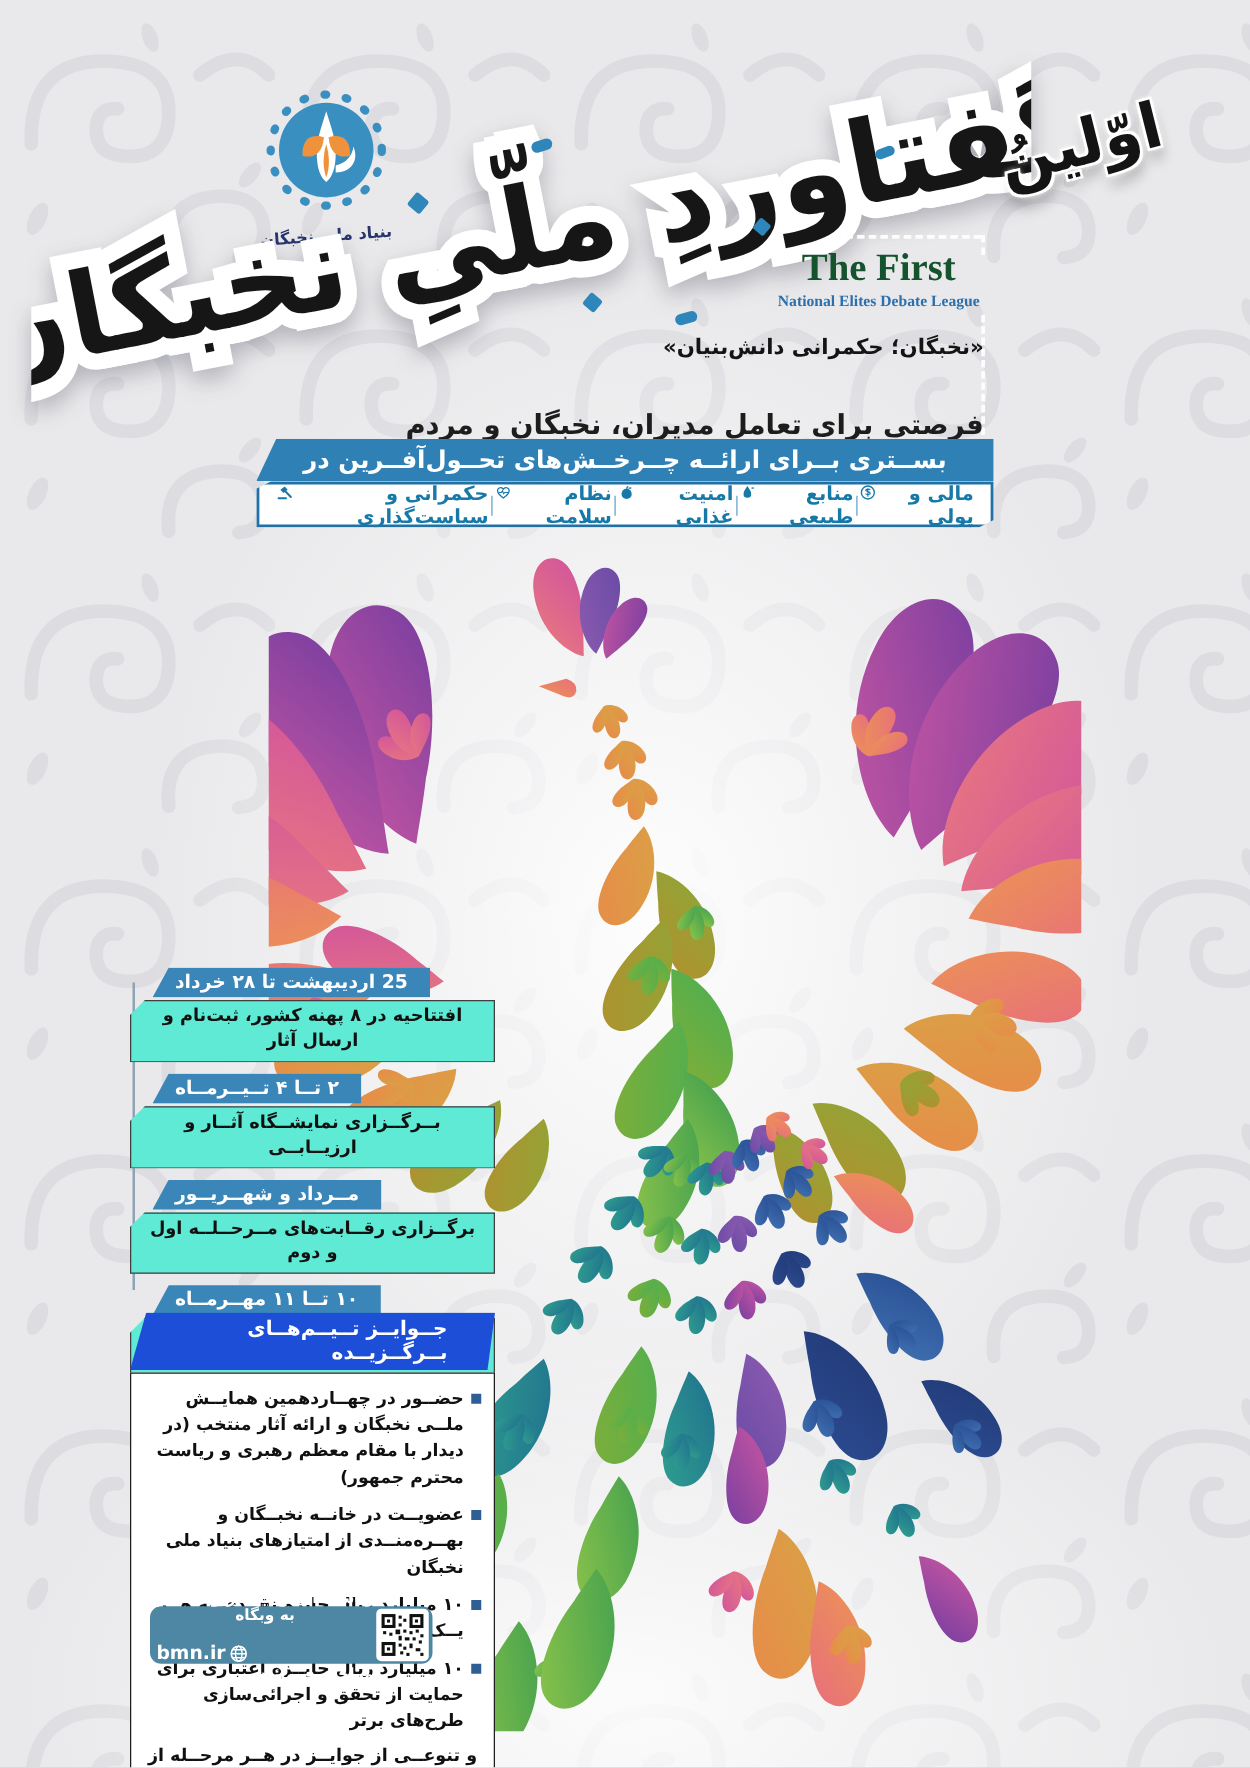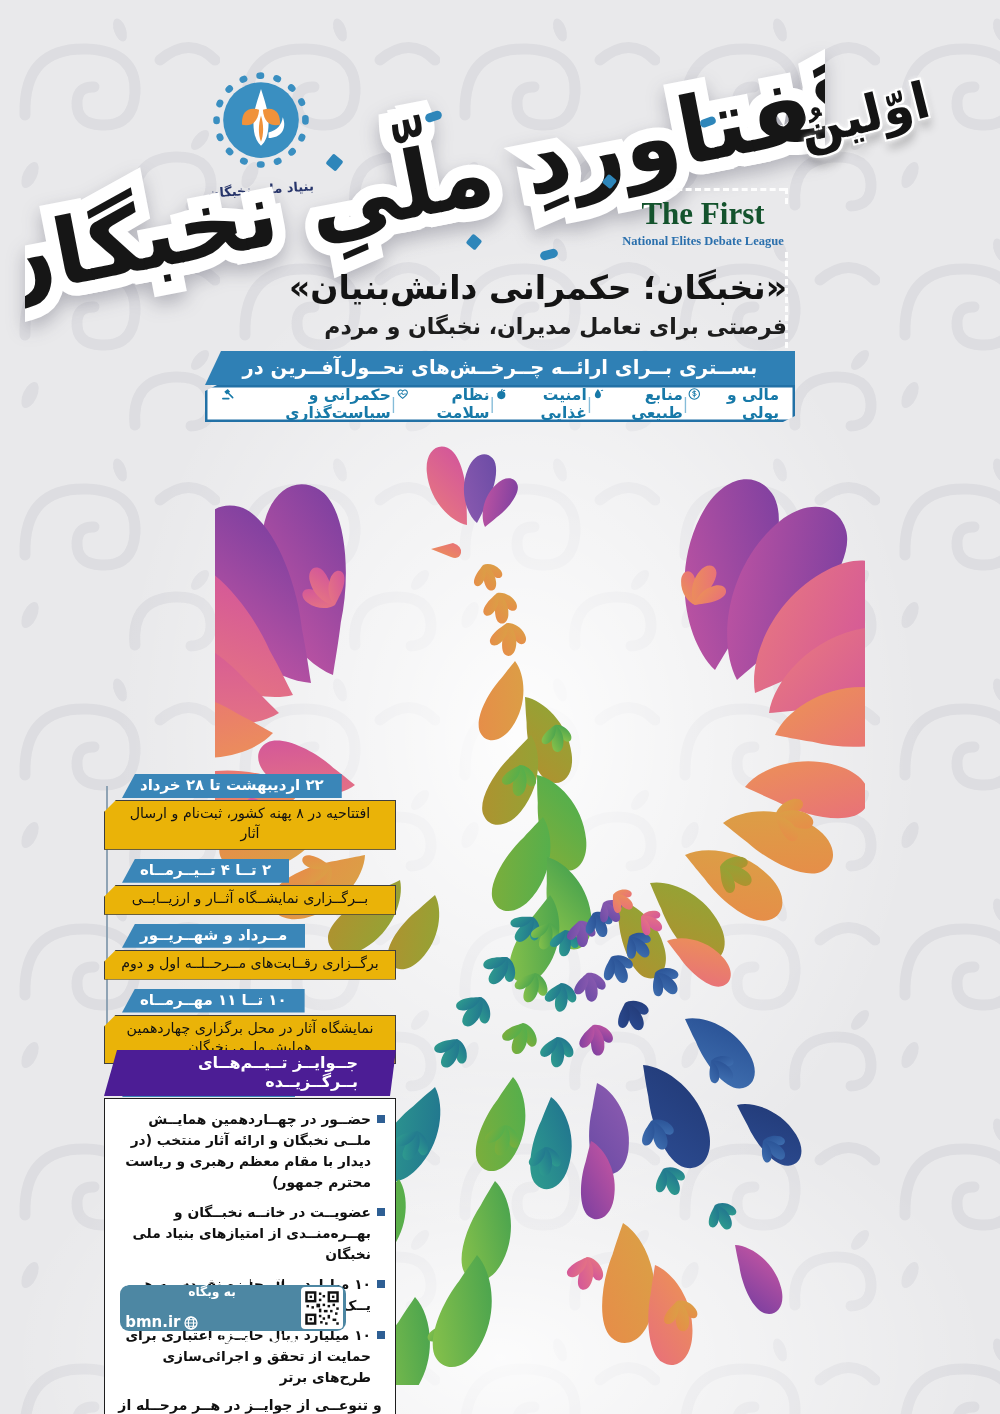--- a/index.html
+++ b/index.html
@@ -32,22 +32,22 @@
     transform:rotate(-14deg);
     text-shadow:0 0 6px #fff,0 0 6px #fff,2px 2px 0 #fff,-2px 2px 0 #fff,2px -2px 0 #fff,-2px -2px 0 #fff,0 10px 10px rgba(0,0,0,.25);}
 
   .dash-v{position:absolute;z-index:3;border-right:3px dashed #fdfdfd;width:0;}
   .dash-h{position:absolute;z-index:3;border-top:3px dashed #fdfdfd;height:0;}
 
   .first-block{right:212px;top:198px;width:170px;text-align:center;z-index:4;}
   .first-en{font-family:"Liberation Serif",serif;font-weight:bold;font-size:31px;color:#14532d;line-height:1.05;}
   .first-en-sub{font-family:"Liberation Serif",serif;font-weight:bold;font-size:12.5px;color:#2b70ad;margin-top:3px;}
 
-  .slogan{right:213px;top:268px;direction:rtl;font-size:33px;font-weight:800;color:#141414;z-index:4;letter-spacing:0;}
-  .subtitle{right:213px;top:314px;direction:rtl;font-size:22px;font-weight:700;color:#1d1d1d;z-index:4;}
+  .slogan{right:213px;top:268px;direction:rtl;font-size:17px;font-weight:800;color:#141414;z-index:4;letter-spacing:0;}
+  .subtitle{right:213px;top:328px;direction:rtl;font-size:22px;font-weight:700;color:#1d1d1d;z-index:4;}
 
   
   .fields-bar{left:205px;width:590px;top:351px;height:34px;background:#2f80b5;color:#fff;
     direction:rtl;text-align:center;font-weight:800;font-size:19.5px;line-height:34px;z-index:4;
     clip-path:polygon(16px 0,100% 0,100% 100%,0 100%);}
   .fields-box{left:205px;width:590px;top:385px;height:37px;background:#fff;z-index:4;
     box-shadow:inset 0 0 0 2.5px #2271a6;
     clip-path:polygon(0 6px,12px 0,100% 0,100% calc(100% - 6px),calc(100% - 12px) 100%,0 100%);
     display:flex;flex-direction:row-reverse;align-items:center;justify-content:space-between;padding:0 16px;box-sizing:border-box;}
   .field-item{display:flex;flex-direction:row-reverse;gap:4px;color:#1779a8;font-weight:800;font-size:15.5px;direction:rtl;}
@@ -57,27 +57,27 @@
   
   .phoenix{left:215px;top:425px;width:650px;height:960px;position:absolute;z-index:2;pointer-events:none;}
 
   
   .timeline{left:104px;top:774px;width:292px;z-index:5;}
   .timeline .rail{position:absolute;left:2px;top:12px;height:246px;width:0;border-left:2px solid #8fa3b4;}
   .tl-item{margin-bottom:9px;position:relative;}
   .tl-chip{display:table;margin-right:auto;margin-left:auto;direction:rtl;background:#3a86b8;color:#fff;
     font-size:15px;font-weight:800;letter-spacing:.5px;padding:2px 18px 4px;margin:0 0 0 18px;
     clip-path:polygon(13px 0,100% 0,100% 100%,0 100%);}
-  .tl-body{margin-top:2px;background:#eab308;border:1.3px solid #3f3f3f;direction:rtl;text-align:center;
-    font-size:14.2px;font-weight:400;color:#111;padding:3px 14px 5px;line-height:1.4;
+  .tl-body{margin-top:2px;background:#5eead4;border:1.3px solid #3f3f3f;direction:rtl;text-align:center;
+    font-size:14.2px;font-weight:700;color:#111;padding:3px 14px 5px;line-height:1.4;
     clip-path:polygon(0 12px,12px 0,100% 0,100% 100%,0 100%);}
 
   
   .prizes{left:104px;top:1050px;width:292px;z-index:5;}
-  .prizes-chip{display:table;direction:rtl;background:#4c1d95;color:#fff;font-size:16px;font-weight:800;
+  .prizes-chip{display:table;direction:rtl;background:#1d4ed8;color:#fff;font-size:16px;font-weight:800;
     letter-spacing:2px;padding:3px 38px 5px;clip-path:polygon(13px 0,100% 0,calc(100% - 6px) 100%,0 100%);}
   .prizes-box{margin-top:2px;background:#fff;border:1.6px solid #1e1e1e;padding:10px 10px 8px;direction:rtl;}
   .prize-item{position:relative;font-size:13.8px;font-weight:700;color:#101010;line-height:1.52;
     text-align:right;padding-right:14px;margin-bottom:9px;}
   .prize-item .bullet{position:absolute;right:0;top:6px;width:8px;height:8px;background:#2e5f94;}
   .prize-footnote{font-size:14px;font-weight:800;color:#101010;text-align:center;letter-spacing:1px;margin-top:2px;}
 
   
   .footer-bar{left:120px;top:1285px;width:226px;height:46px;background:#4d87a3;border-radius:9px;z-index:5;
     display:flex;flex-direction:row;align-items:center;padding:3px 3px;box-sizing:border-box;direction:rtl;}
@@ -365,21 +365,21 @@
       <use href="#sprig" fill="url(#g-orange)" transform="translate(462,876) rotate(168) scale(0.8)"></use>
       <use href="#sprig" fill="url(#g-teal)" transform="translate(500,780) rotate(150) scale(0.72)"></use>
       <use href="#petal" fill="url(#g-purple)" transform="translate(520,820) rotate(150) scale(0.85)"></use>
     </g>
   </svg>
 
   <div class="layer timeline">
     <div class="rail"></div>
 
     <div class="tl-item">
-      <div class="tl-chip">۲۲ اردیبهشت تا ۲۸ خرداد</div>
+      <div class="tl-chip">25 اردیبهشت تا ۲۸ خرداد</div>
       <div class="tl-body">افتتاحیه در ۸ پهنه کشور، ثبت‌نام و ارسال آثار</div>
     </div>
     <div class="tl-item">
       <div class="tl-chip">۲ تــا ۴ تــیــرمــاه</div>
       <div class="tl-body">بــرگــزاری نمایشــگاه آثــار و ارزیــابــی</div>
     </div>
     <div class="tl-item">
       <div class="tl-chip">مــرداد و شهــریــور</div>
       <div class="tl-body">برگــزاری رقــابت‌های مــرحــلــه اول و دوم</div>
     </div>

